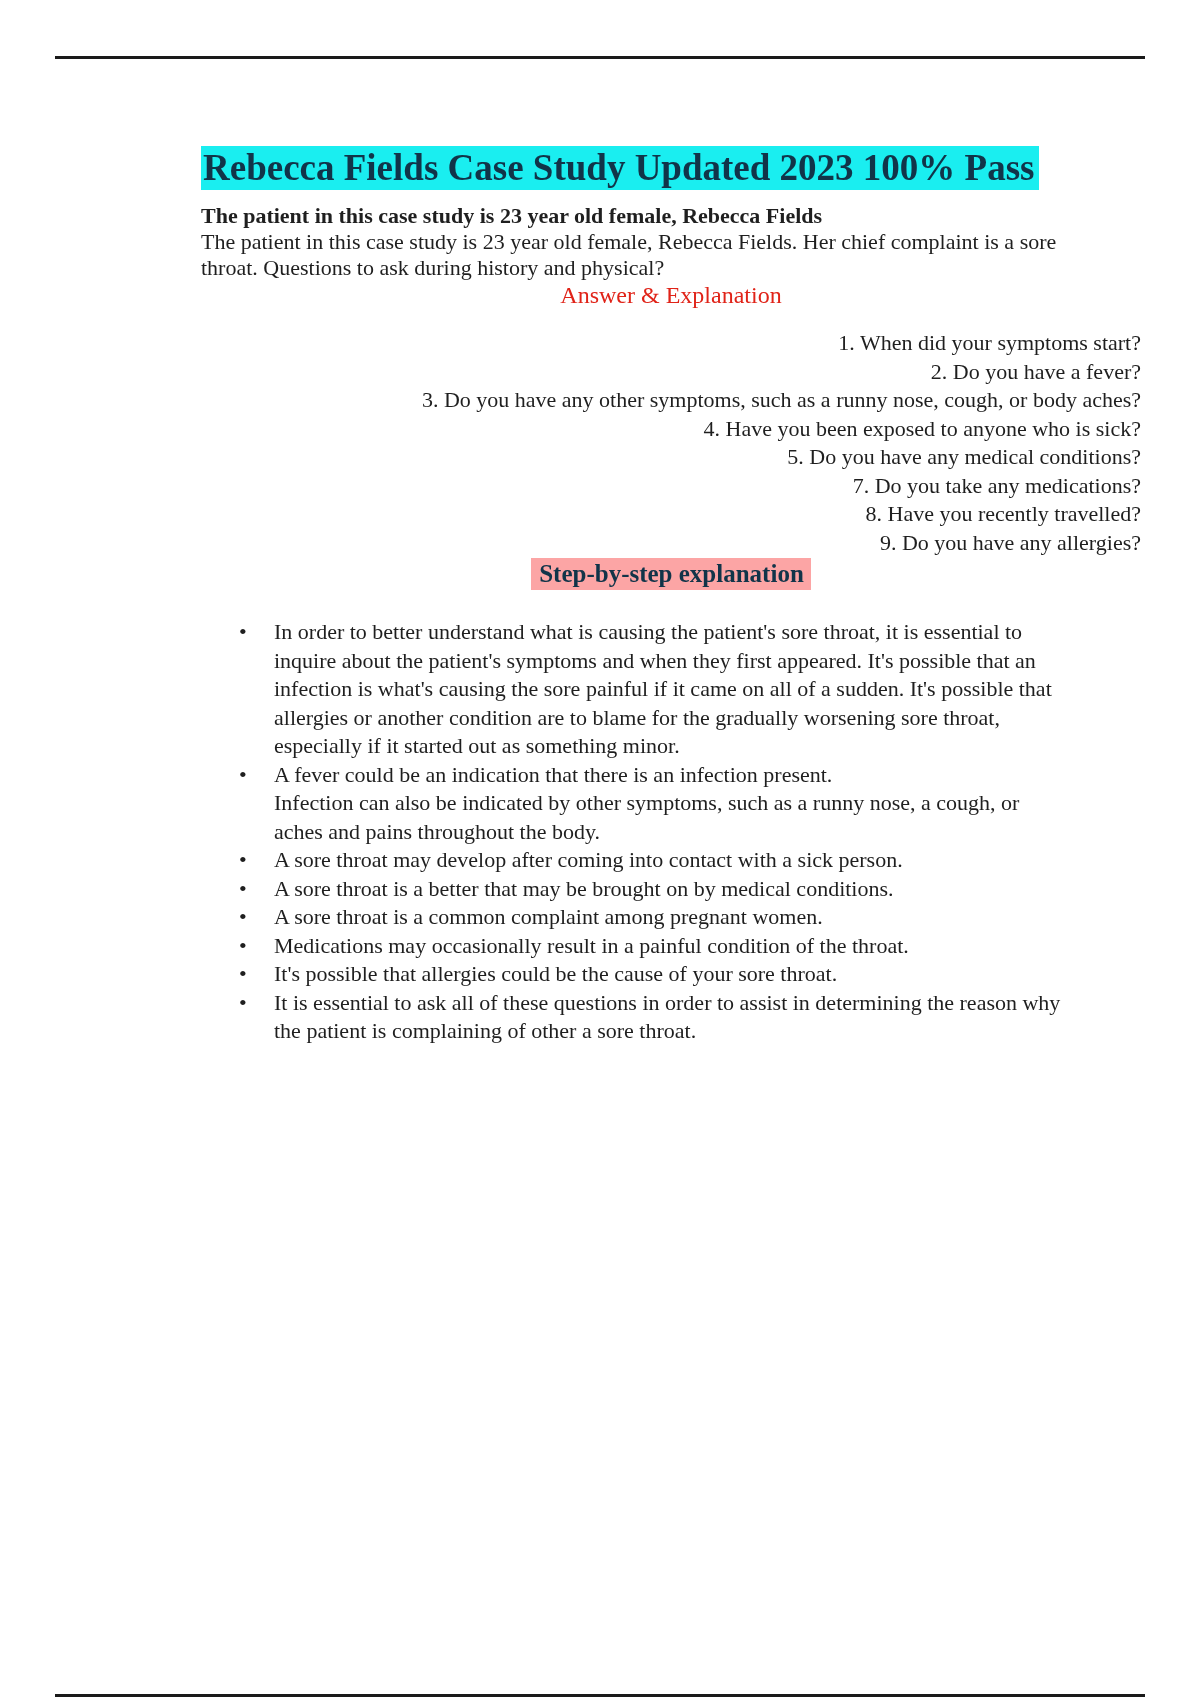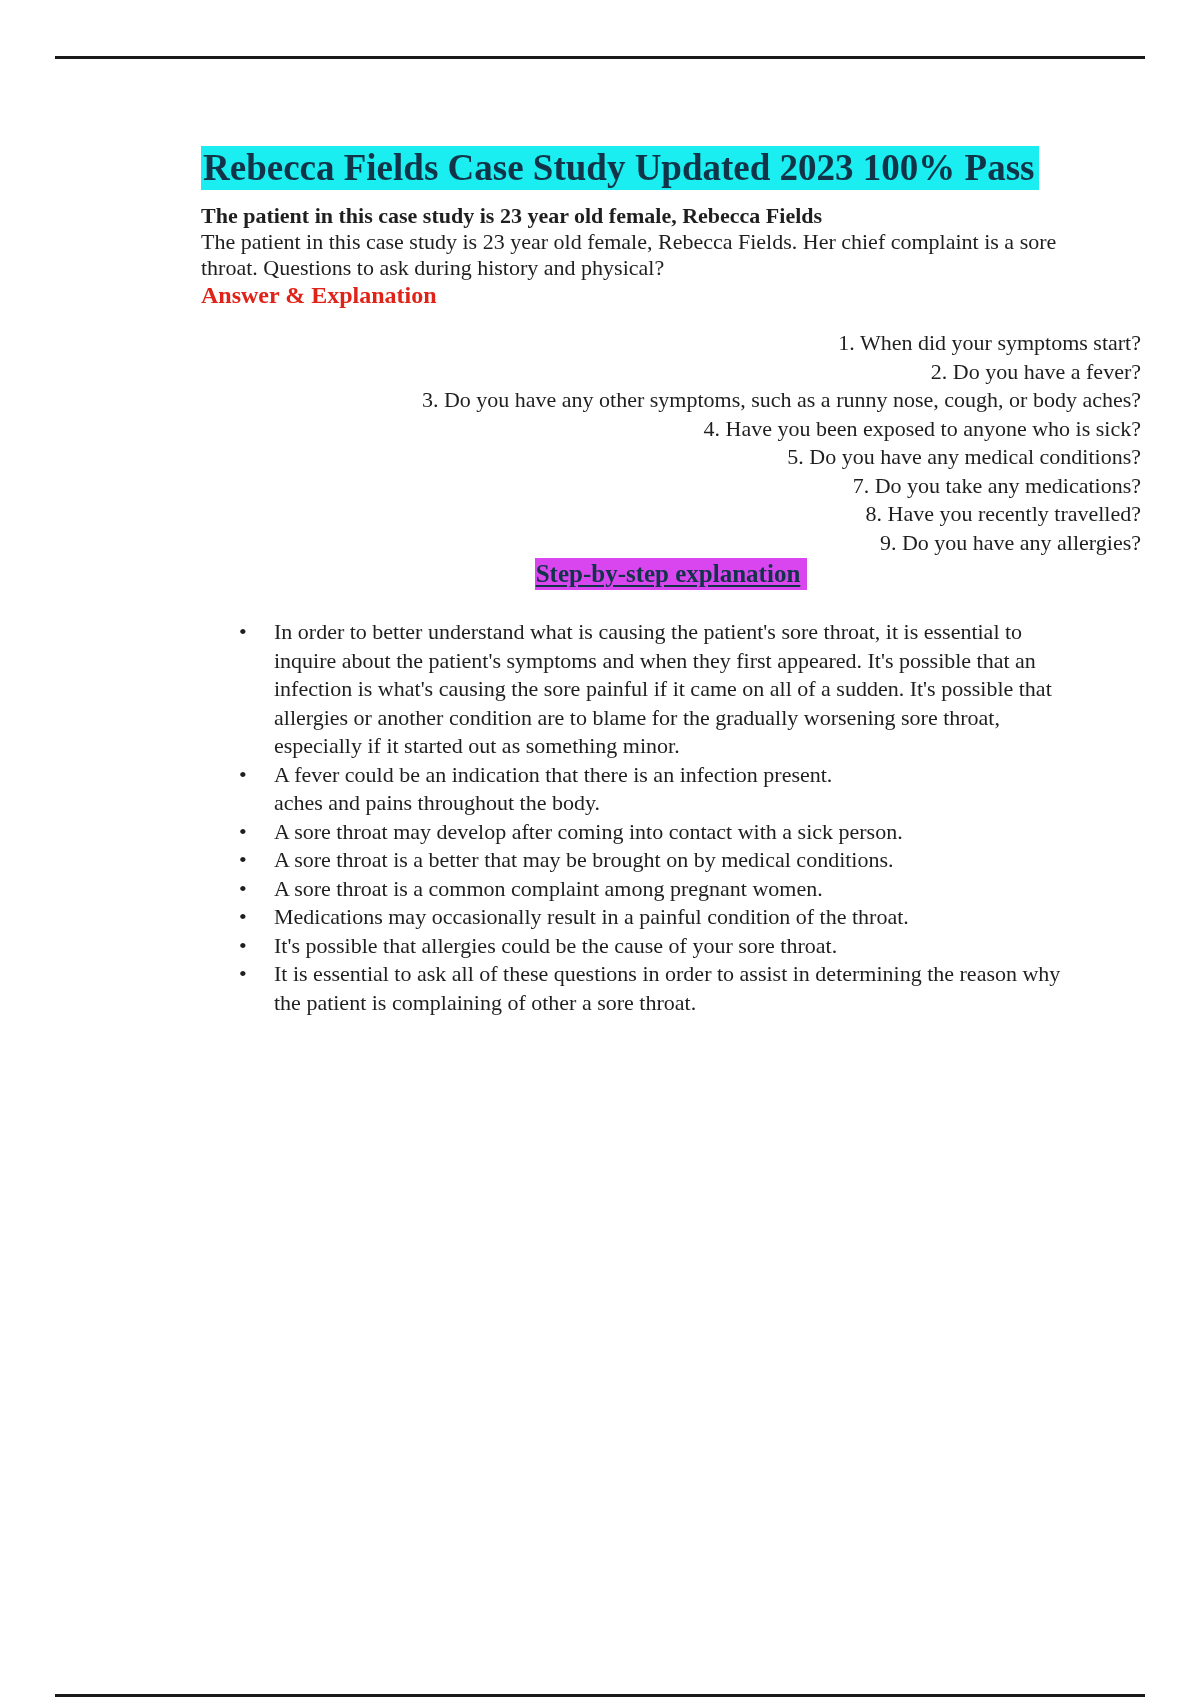--- a/index.html
+++ b/index.html
@@ -34,44 +34,44 @@
     margin-top: 5px;
     font-weight: bold;
     font-size: 22px;
     line-height: 26px;
   }
   .intro-line {
     font-size: 22px;
     line-height: 26px;
   }
   .answer-heading {
+    text-align: center;
     color: #e02318;
-    font-weight: bold;
+    font-weight: normal;
     font-size: 24px;
     line-height: 28px;
   }
   .questions { margin-top: 20px; }
   .question-item {
     font-size: 22px;
     line-height: 28.5px;
     text-align: right;
   }
   .step-heading-wrap {
     text-align: center;
     line-height: 34px;
     margin-top: 0;
   }
   .step-hl {
-    background: #d946ef;
+    background: #fca5a5;
     color: #113449;
     font-weight: bold;
     font-size: 25px;
     line-height: 33px;
-    padding: 2px 7px 3px 1px;
-    text-decoration: underline;
+    padding: 2px 7px 3px 8px;
     text-decoration-thickness: 2px;
     text-underline-offset: 3px;
   }
   ul.explanation-list {
     margin: 24px 0 0 0;
     padding: 0 0 0 73px;
     list-style: none;
   }
   ul.explanation-list li {
     position: relative;
@@ -128,20 +128,21 @@
     <ul class="explanation-list">
       <li>
         <div class="bullet-line">In order to better understand what is causing the patient's sore throat, it is essential to</div>
         <div class="bullet-line">inquire about the patient's symptoms and when they first appeared. It's possible that an</div>
         <div class="bullet-line">infection is what's causing the sore painful if it came on all of a sudden. It's possible that</div>
         <div class="bullet-line">allergies or another condition are to blame for the gradually worsening sore throat,</div>
         <div class="bullet-line">especially if it started out as something minor.</div>
       </li>
       <li>
         <div class="bullet-line">A fever could be an indication that there is an infection present.</div>
+        <div class="bullet-line">Infection can also be indicated by other symptoms, such as a runny nose, a cough, or</div>
         <div class="bullet-line">aches and pains throughout the body.</div>
       </li>
       <li>
         <div class="bullet-line">A sore throat may develop after coming into contact with a sick person.</div>
       </li>
       <li>
         <div class="bullet-line">A sore throat is a better that may be brought on by medical conditions.</div>
       </li>
       <li>
         <div class="bullet-line">A sore throat is a common complaint among pregnant women.</div>

